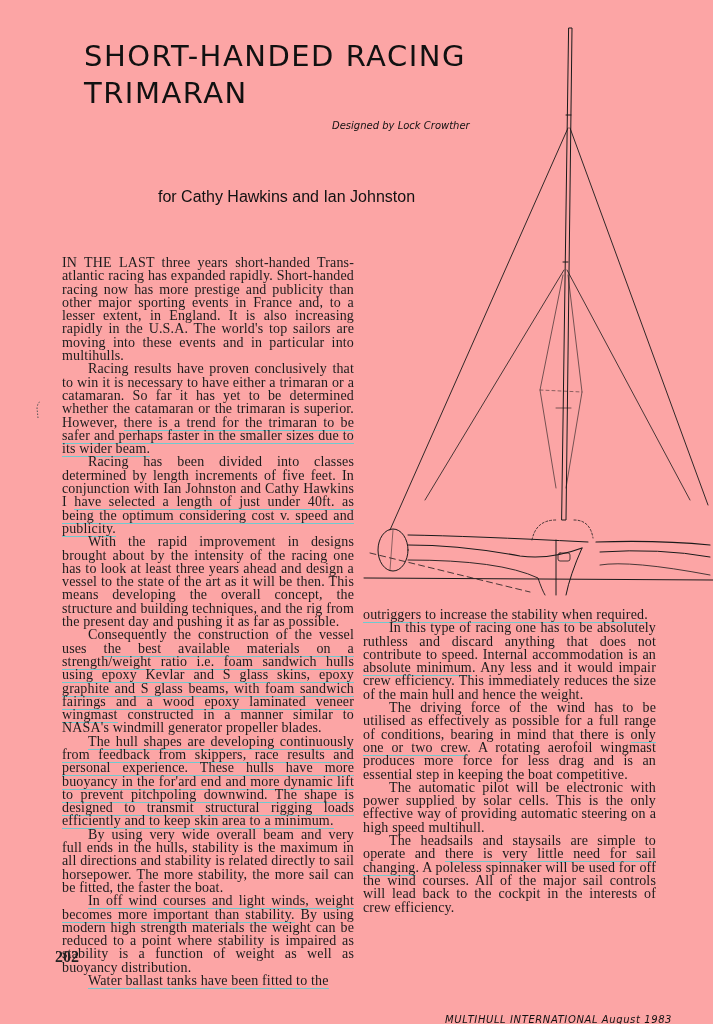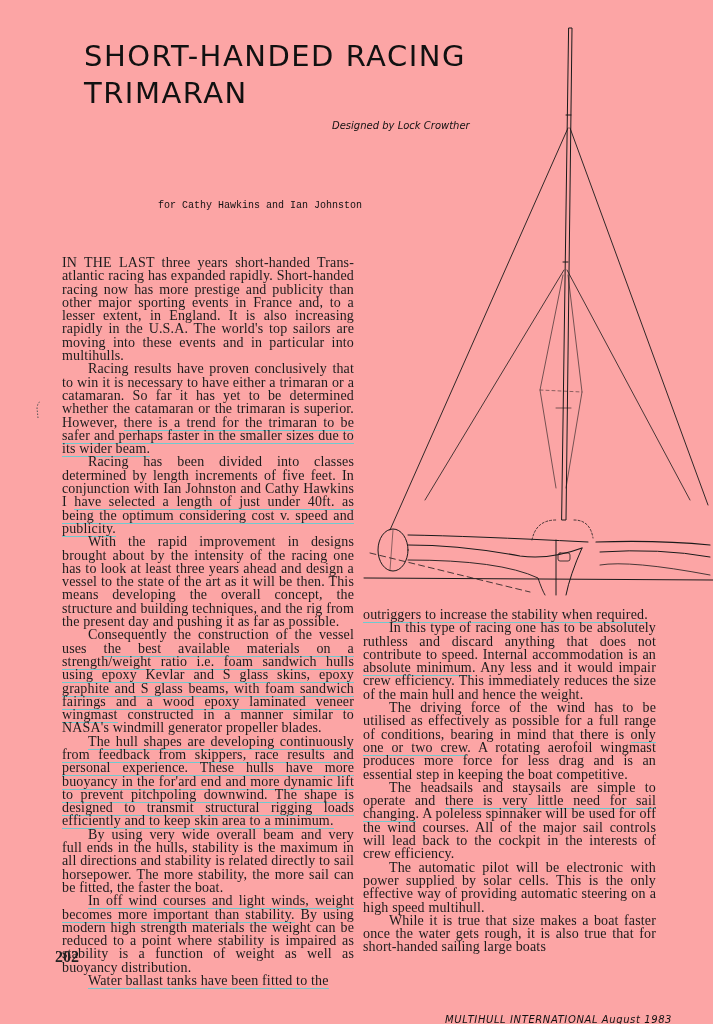--- a/index.html
+++ b/index.html
@@ -1,20 +1,20 @@
 <!DOCTYPE html>
 <html><head>
   <meta charset="utf-8">
   <style>
     html, body { margin: 0; padding: 0; background: #ffffff; }
     body { width: 713px; height: 1024px; position: relative; overflow: hidden; font-family: "DejaVu Serif", serif; color: #1a1a1a; }
     .page { position: absolute; left: 0; top: 0; width: 713px; height: 1024px; background: #fca5a5; }
     .title { position: absolute; left: 84px; top: 38px; font-family: "DejaVu Sans", sans-serif; font-size: 29px; line-height: 37px; letter-spacing: 1.5px; color: #111; margin: 0; font-weight: normal; }
     .designer { position: absolute; left: 332px; top: 120px; font-family: "DejaVu Sans", sans-serif; font-style: italic; font-size: 10px; color: #111; }
-    .byline { position: absolute; left: 158px; top: 188px; font-family: Liberation Mono, monospace; font-size: 10px; color: #111; margin-top: 12px; }
+    .byline { position: absolute; left: 158px; top: 188px; font-family: Liberation Sans, sans-serif; font-size: 16px; color: #111; }
     .col { position: absolute; font-family: "Liberation Serif", serif; font-size: 14px; line-height: 13.3px; text-align: justify; color: #1c1c1c; letter-spacing: 0.15px; }
     .col p { margin: 0; text-indent: 0; }
     .col p.ind { text-indent: 26px; }
     .col-left { left: 62px; top: 256px; width: 292px; }
     .col-right { left: 363px; top: 608px; width: 293px; }
     .hl { background-image: linear-gradient(to top, rgba(64, 214, 222, 0.75) 0, rgba(64, 214, 222, 0.75) 1.5px, transparent 1.5px); background-repeat: no-repeat; background-position: 0 100%; padding-bottom: 1px; }
     .page-number { position: absolute; left: 55px; top: 948px; font-family: "Liberation Serif", serif; font-weight: bold; font-size: 16px; color: #222; }
     .footer { position: absolute; left: 445px; top: 1014px; font-family: "DejaVu Sans", sans-serif; font-style: italic; font-size: 10px; letter-spacing: 0.6px; color: #111; }
     .drawing { position: absolute; left: 360px; top: 0; width: 353px; height: 600px; }
     .mark { position: absolute; left: 34px; top: 398px; width: 8px; height: 22px; }
@@ -81,23 +81,22 @@
     <p class="ind"><span class="hl">The hull shapes are developing continuously from feedback from skippers, race results and personal experience. These hulls have more buoyancy in the for'ard end and more dynamic lift to prevent pitchpoling downwind. The shape is designed to transmit structural rigging loads efficiently and to keep skin area to a minimum.</span></p>
     <p class="ind">By using very wide overall beam and very full ends in the hulls, stability is the maximum in all directions and stability is related directly to sail horsepower. The more stability, the more sail can be fitted, the faster the boat.</p>
     <p class="ind"><span class="hl">In off wind courses and light winds, weight becomes more important than stability.</span><span> By using modern high strength materials the weight can be reduced to a point where stability is impaired as stability is a function of weight as well as buoyancy distribution.</span></p>
     <p class="ind"><span class="hl">Water ballast tanks have been fitted to the</span></p>
   </div>
 
   <div class="col col-right">
     <p><span class="hl">outriggers to increase the stability when required.</span></p>
     <p class="ind"><span>In this type of racing one has to be absolutely ruthless and discard anything that does not contribute to speed. Internal accommodation is an </span><span class="hl">absolute minimum</span><span>. Any less and it would impair crew efficiency. This immediately reduces the size of the main hull and hence the weight.</span></p>
     <p class="ind"><span>The driving force of the wind has to be utilised as effectively as possible for a full range of conditions, bearing in mind that there is </span><span class="hl">only one or two crew</span><span>. A rotating aerofoil wingmast produces more force for less drag and is an essential step in keeping the boat competitive.</span></p>
+    <p class="ind">The automatic pilot will be electronic with power supplied by solar cells. This is the only effective way of providing automatic steering on a high speed multihull.</p>
     <p class="ind"><span>The headsails and staysails are simple to operate and </span><span class="hl">there is very little need for sail changing</span><span>. A poleless spinnaker will be used for off the wind courses. All of the major sail controls will lead back to the cockpit in the interests of crew efficiency.</span></p>
-    <p class="ind">The automatic pilot will be electronic with power supplied by solar cells. This is the only effective way of providing automatic steering on a high speed multihull.</p>
-    <p class="ind">While it is true that size makes a boat faster once the water gets rough, it is also true that for short-handed sailing large boats</p>
   </div>
 
   <div class="page-number">202</div>
   <div class="footer">MULTIHULL INTERNATIONAL  August 1983</div>
 
   <svg class="mark" viewBox="0 0 8 22">
     <path d="M4 20 L3 10 Q4 3 7 4" fill="none" stroke="#555" stroke-width="1" stroke-dasharray="1.5 1.5"></path>
   </svg>
 </div>
 

